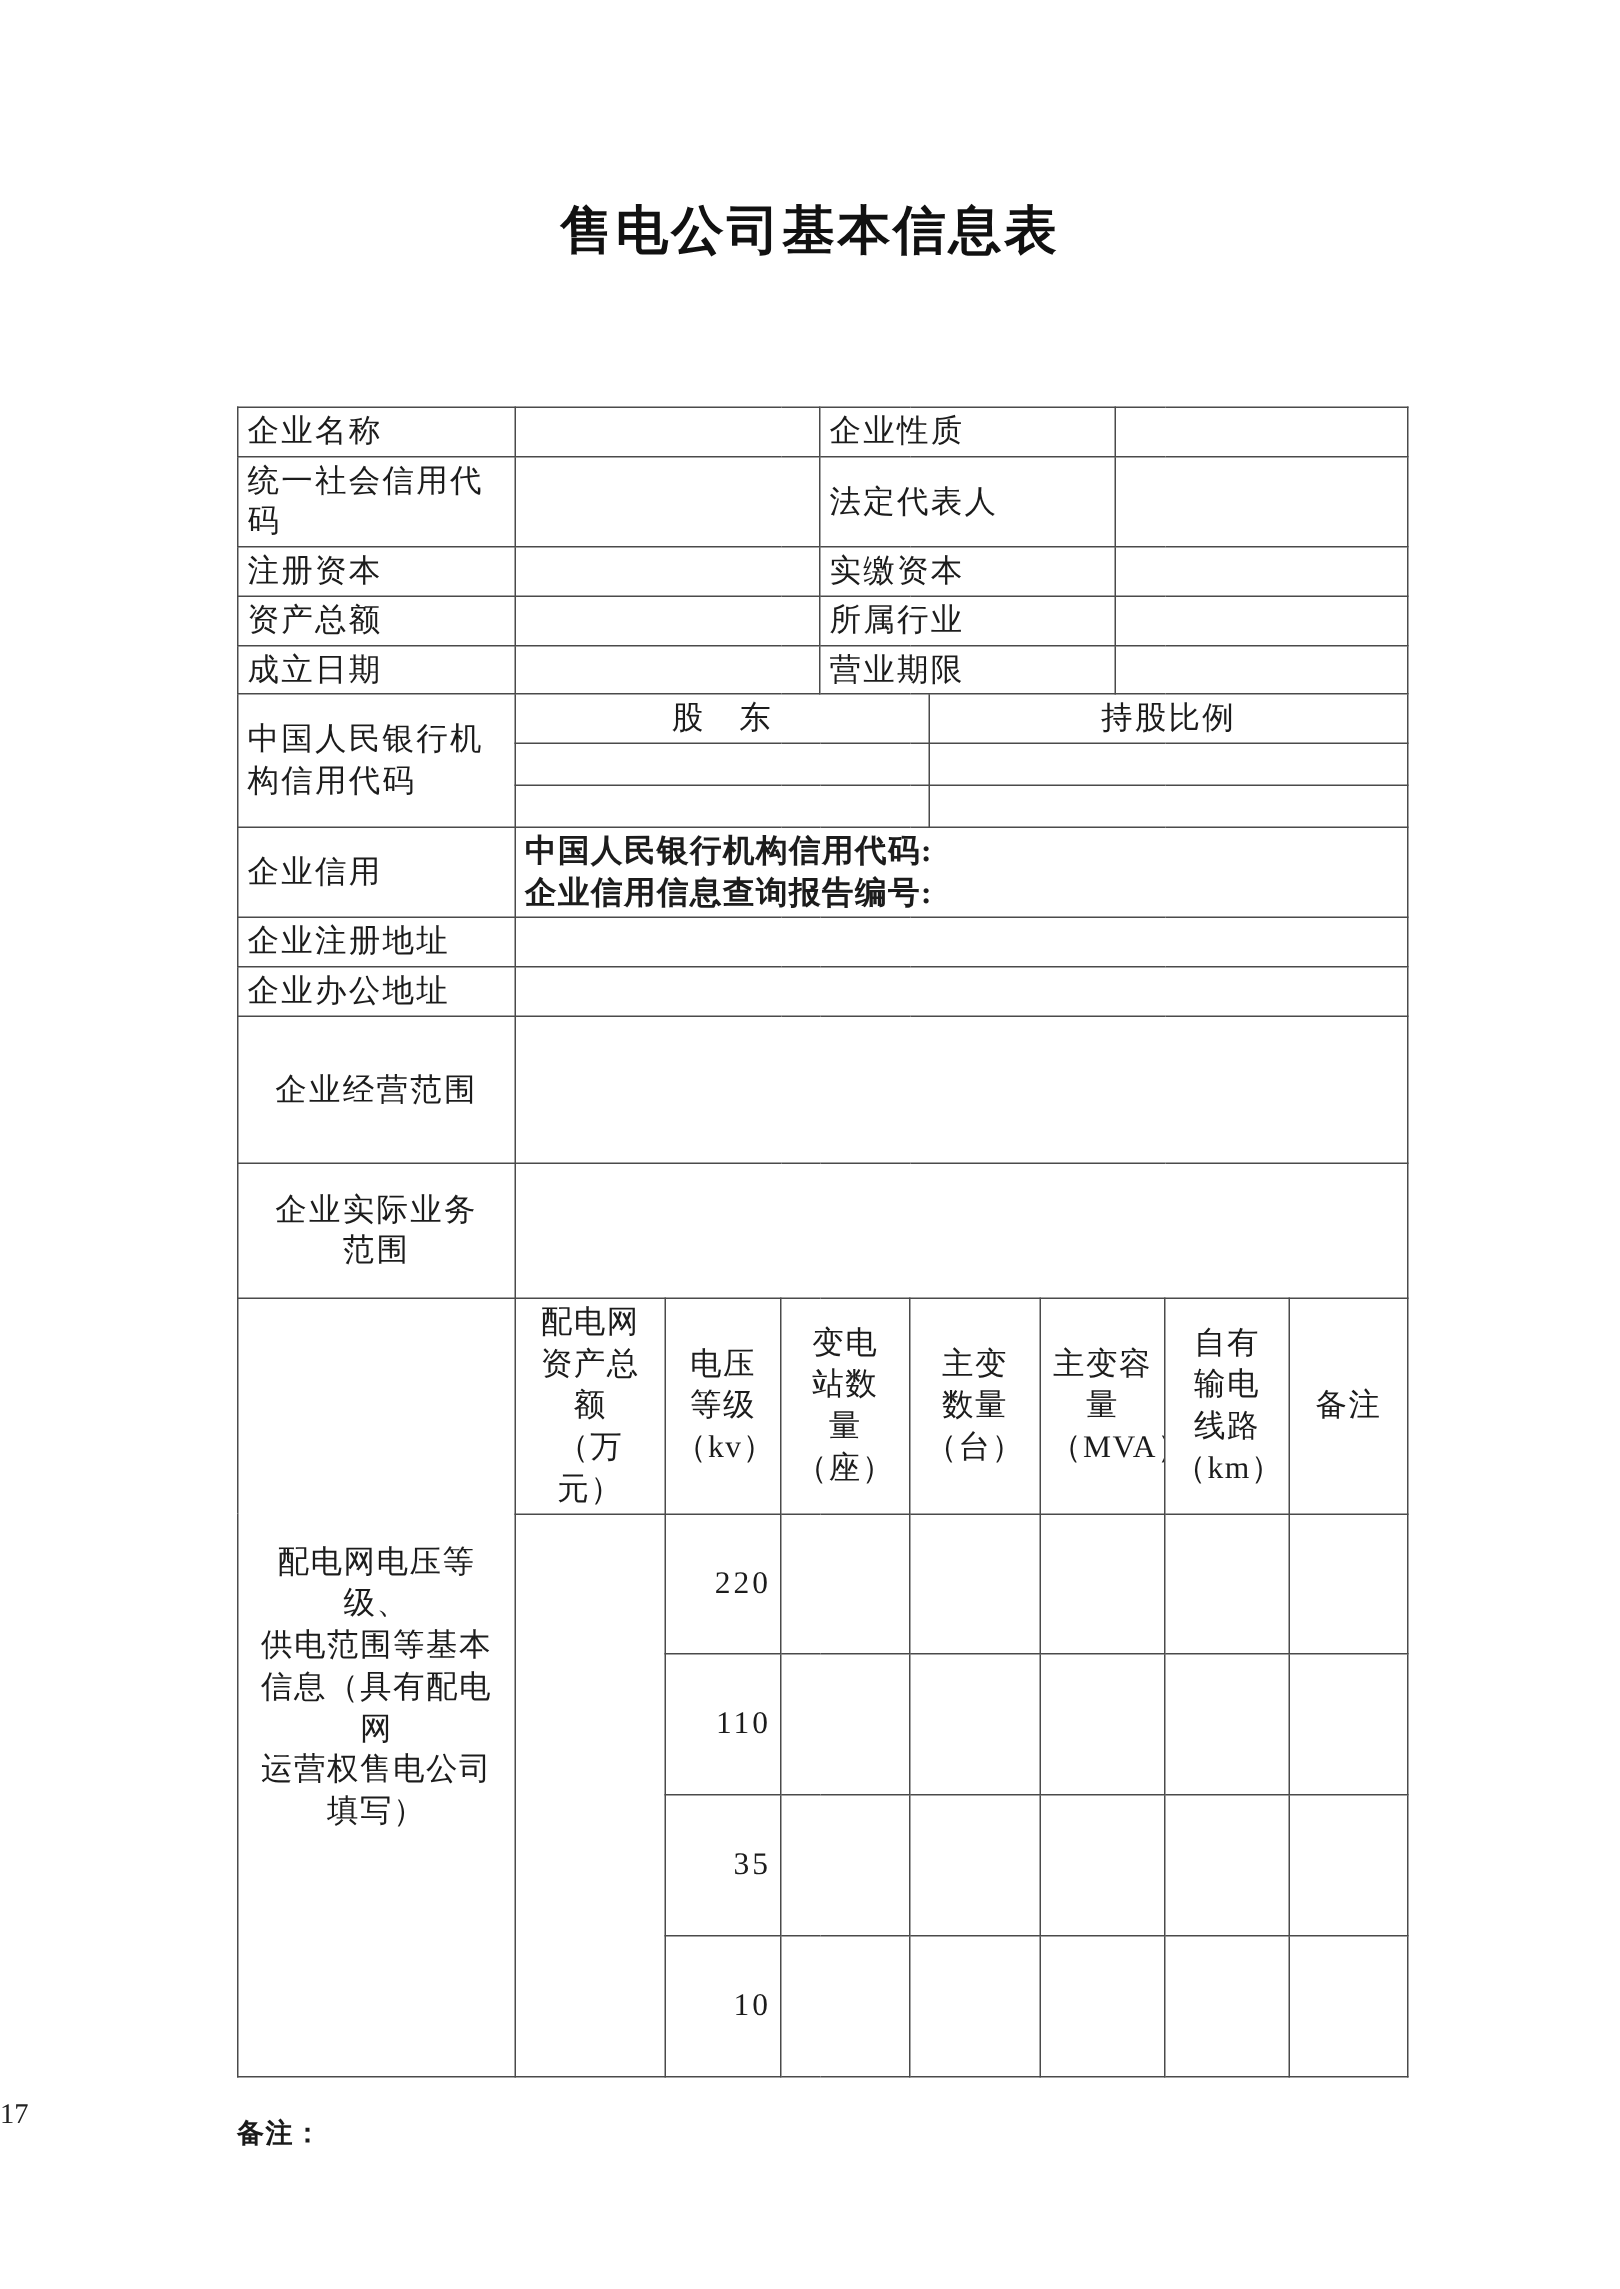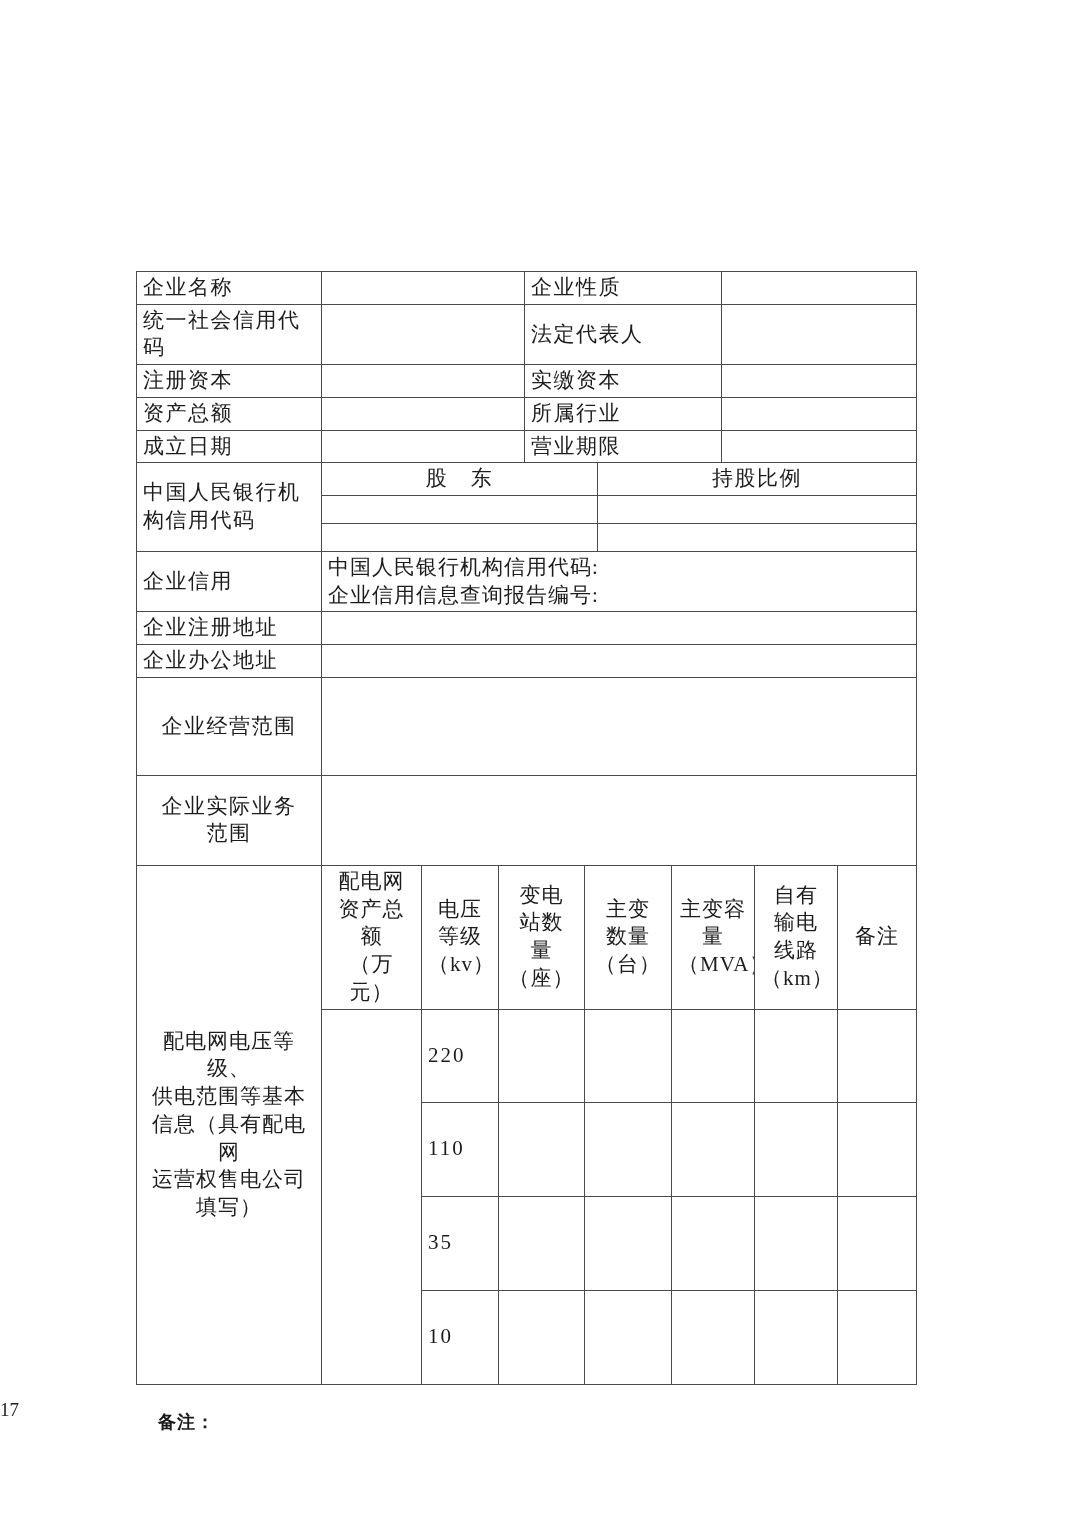--- a/index.html
+++ b/index.html
@@ -21,40 +21,40 @@
     text-align: center;
     font-family: "Liberation Sans", "DejaVu Sans", sans-serif;
     font-weight: bold;
     font-size: 35px;
     letter-spacing: 2px;
     color: #111;
   }
   table.form {
     position: absolute;
     top: 271px;
-    left: 136px;
+    left: 158px;
     width: 780px;
     border-collapse: collapse;
     table-layout: fixed;
   }
   table.form td {
     border: 1px solid #4a4a4a;
     font-size: 21px;
     line-height: 1.32;
     vertical-align: middle;
     padding: 2px 6px;
     white-space: pre-line;
     overflow: hidden;
   }
   td.lbl  { text-align: left; padding-left: 10px; letter-spacing: 1.5px; }
   td.ctr  { text-align: center; letter-spacing: 1.5px; }
   td.top  { vertical-align: top; padding-top: 4px; }
   td.hdr  { text-align: center; font-size: 20px; line-height: 1.5; letter-spacing: 1px; padding: 4px 2px; }
-  td.volt { vertical-align: top; text-align: left; padding: 8px 0 0 13px; letter-spacing: 2px; }
-  td.val  { padding-left: 12px; line-height: 1.42; letter-spacing: 1px; }
+  td.volt { vertical-align: top; text-align: right; padding: 8px 0 0 13px; letter-spacing: 2px; }
+  td.val  { padding-left: 12px; line-height: 1.42; letter-spacing: 1px; font-weight: bold; }
   td.biglbl { text-align: center; line-height: 1.72; letter-spacing: 1px; font-family: Liberation Serif, serif; }
   .notes {
     position: absolute;
     top: 1411px;
     left: 158px;
     width: 800px;
     font-weight: bold;
     font-size: 18px;
     line-height: 1.3;
     letter-spacing: 1px;
@@ -69,20 +69,21 @@
     text-align: left;
     font-size: 19px;
     color: #222;
   }
 </style>
 </head>
 <body>
 
 <div class="page">
 
+  <div class="title">售电公司基本信息表</div>
 
   <table class="form">
     <colgroup>
       <col style="width:185px">
         <col style="width:100px">
         <col style="width:77px">
       <col style="width:26px">
         <col style="width:60px">
         <col style="width:13px">
       <col style="width:74px">

